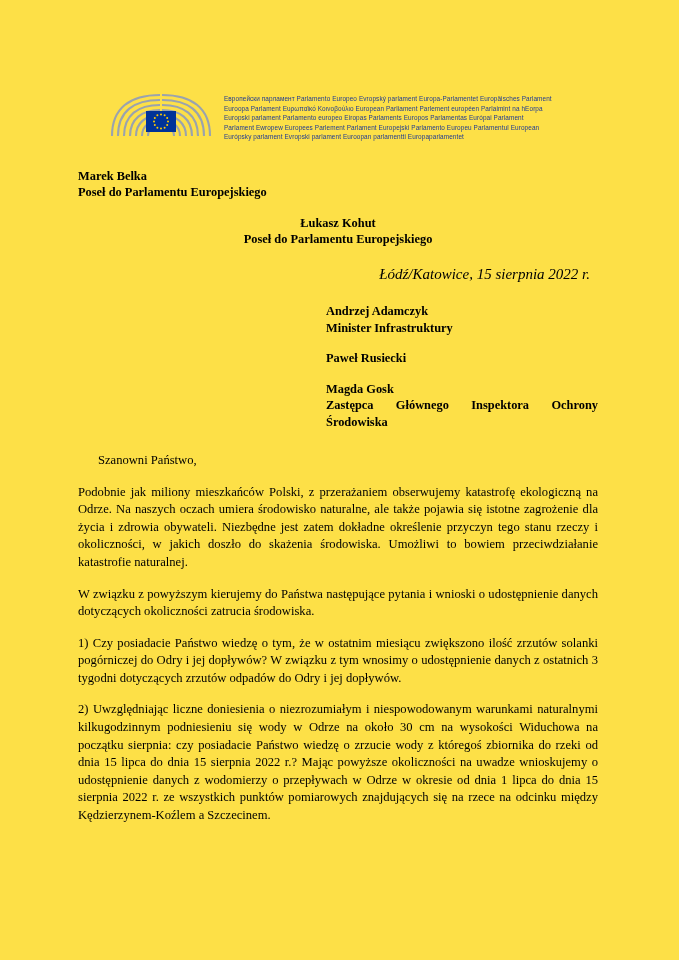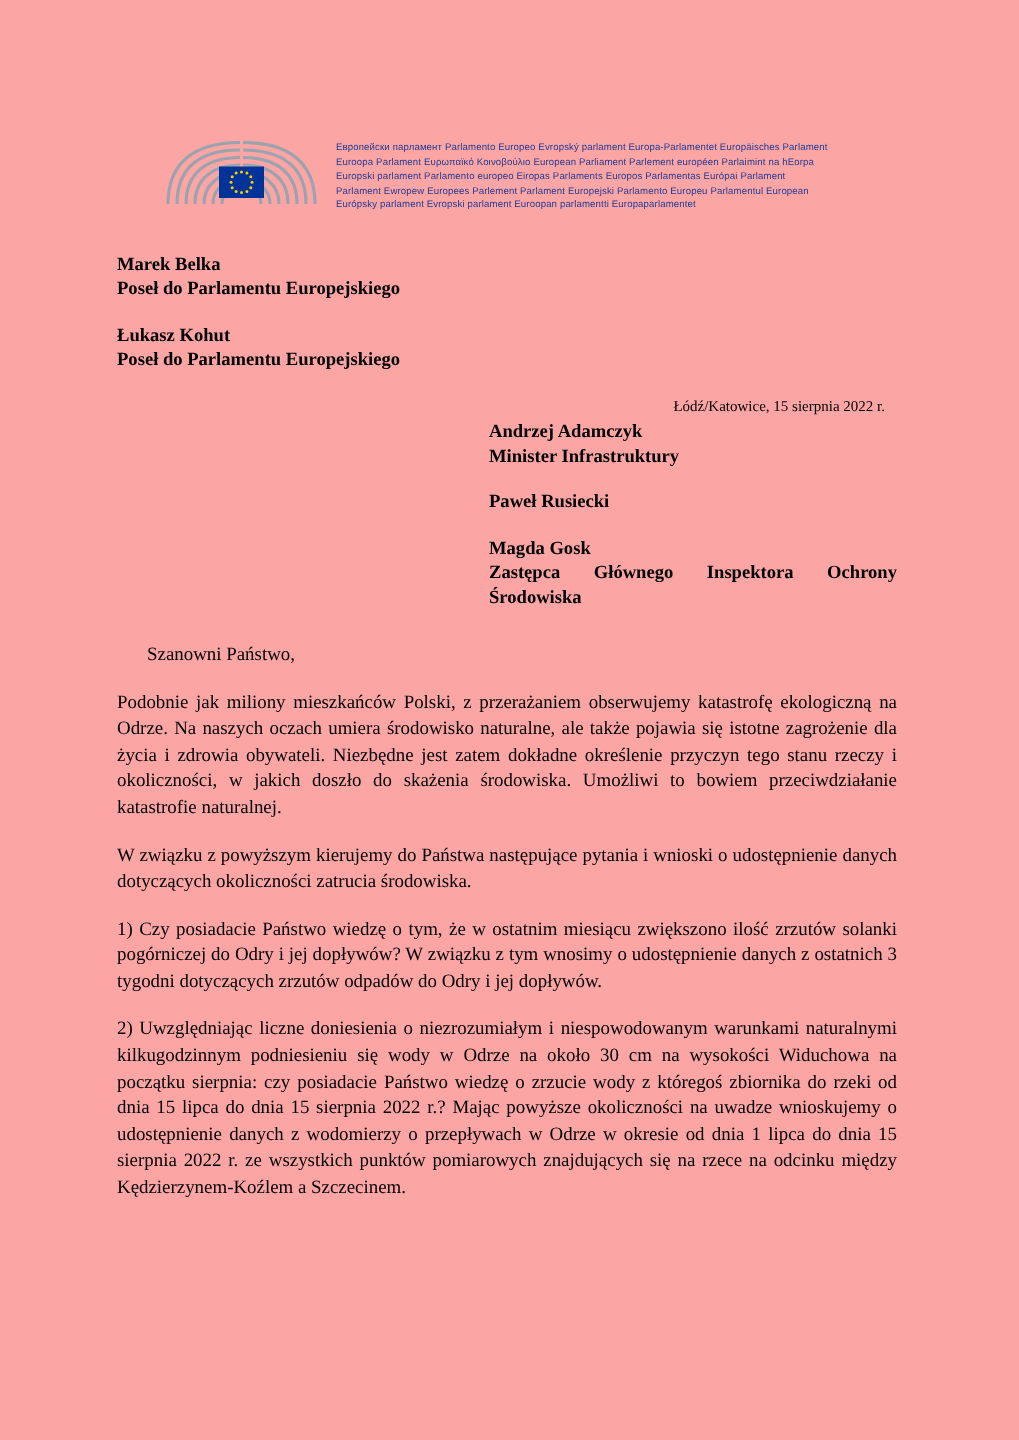--- a/index.html
+++ b/index.html
@@ -6,21 +6,21 @@
     margin: 0;
     padding: 0;
     background: #8a8a8a;
   }
   body {
     font-family: "Liberation Serif", serif;
   }
   .page {
     width: 679px;
     height: 960px;
-    background: #fca5a5;
+    background: #fde047;
     position: relative;
     overflow: hidden;
     box-sizing: border-box;
   }
   .content {
     position: absolute;
     left: 78px;
     top: 92px;
     width: 520px;
   }
@@ -51,28 +51,29 @@
   }
   .languages div { margin: 0; }
 
   
   .senders {
     font-weight: bold;
     font-size: 12.4px;
     line-height: 16.5px;
   }
   .senders .block { margin-bottom: 14px; }
-  .senders .block:last-child { margin-bottom: 0; }
+  .senders .block:last-child { margin-bottom: 0; text-align: center; }
 
   .placedate {
     text-align: right;
-    font-size: 10px;
+    font-size: 15px;
     margin-top: 18px;
-    margin-bottom: 2px;
+    margin-bottom: 20px;
     padding-right: 8px;
+    font-style: italic;
   }
 
   .recipients {
     margin-left: 248px;
     width: 272px;
     font-weight: bold;
     font-size: 12.4px;
     line-height: 16.6px;
   }
   .recipients .rcp { margin-bottom: 14px; }

